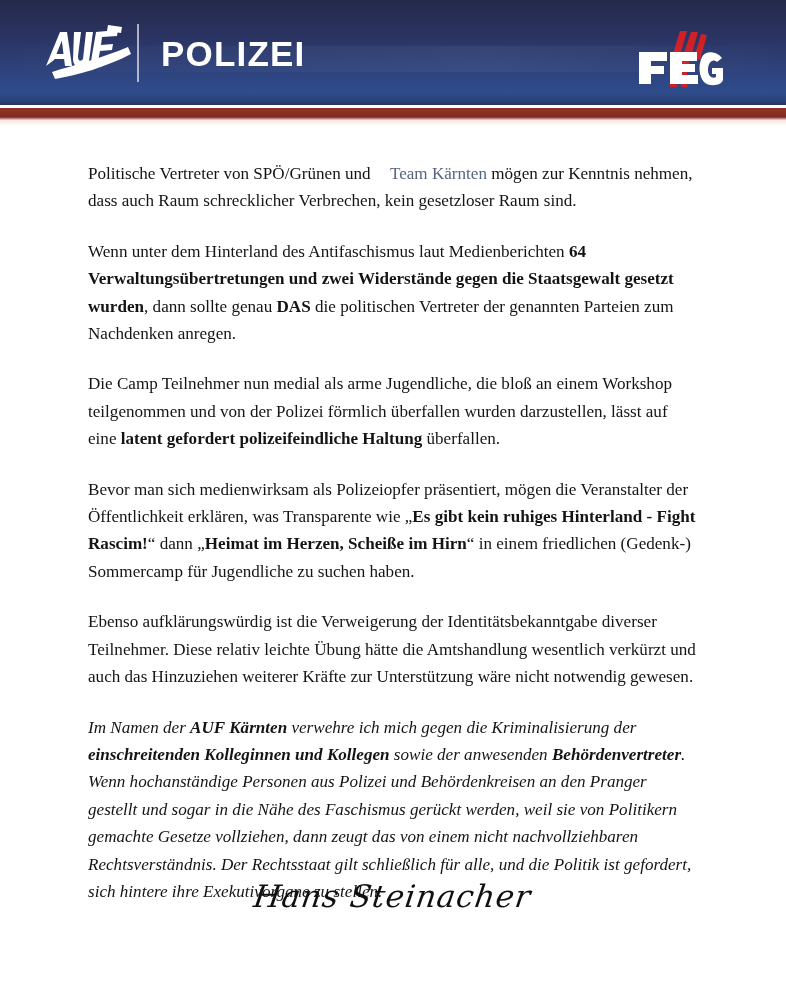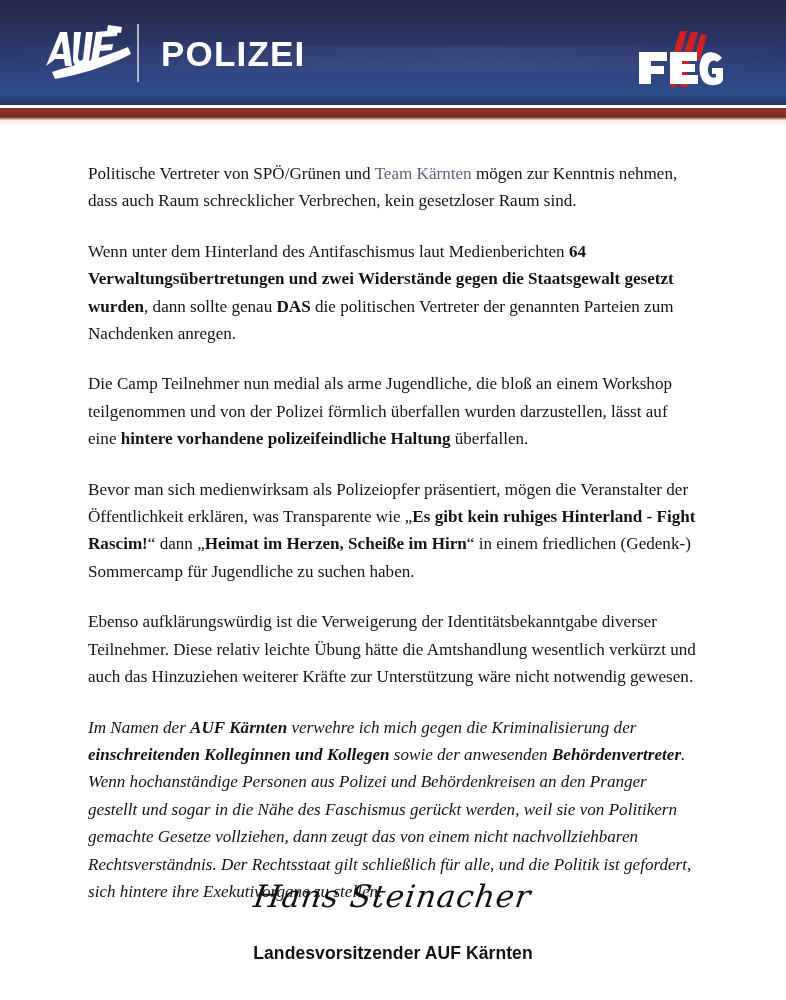--- a/index.html
+++ b/index.html
@@ -109,21 +109,21 @@
   .para {
     font-size: 17.1px;
     line-height: 27.4px;
     text-align: left;
     margin: 0 0 23px 0;
     color: #141414;
     -webkit-font-smoothing: antialiased;
   }
   .para:last-of-type { margin-bottom: 0; font-style: italic; }
   .para b { font-weight: 700; }
-  .accent-blue { color: #57657f; }
+  .accent-blue { color: #57657f; margin-left: 15px; }
 
   
   .signature-block {
     position: absolute;
     left: 0;
     right: 0;
     top: 876px;
     text-align: center;
   }
   .signature-script {
@@ -195,22 +195,21 @@
 
 </div>
 
 <div class="banner-gap"></div>
 <div class="red-rule"></div>
 <div class="red-rule-fade"></div>
 
 <div class="doc-body">
   <p class="para"><span>Politische Vertreter von SPÖ/Grünen und </span><span class="accent-blue">Team Kärnten</span><span> mögen zur Kenntnis nehmen, dass auch Raum schrecklicher Verbrechen, kein gesetzloser Raum sind.</span></p>
   <p class="para"><span>Wenn unter dem Hinterland des Antifaschismus laut Medienberichten </span><b>64 Verwaltungsübertretungen und zwei Widerstände gegen die Staatsgewalt gesetzt wurden</b><span>, dann sollte genau </span><b>DAS</b><span> die politischen Vertreter der genannten Parteien zum Nachdenken anregen.</span></p>
-  <p class="para"><span>Die Camp Teilnehmer nun medial als arme Jugendliche, die bloß an einem Workshop teilgenommen und von der Polizei förmlich überfallen wurden darzustellen, lässt auf eine </span><b>hintere vorhandene polizeifeindliche Haltung</b><span> überfallen.</span></p>
+  <p class="para"><span>Die Camp Teilnehmer nun medial als arme Jugendliche, die bloß an einem Workshop teilgenommen und von der Polizei förmlich überfallen wurden darzustellen, lässt auf eine </span><b>latent gefordert polizeifeindliche Haltung</b><span> überfallen.</span></p>
   <p class="para"><span>Bevor man sich medienwirksam als Polizeiopfer präsentiert, mögen die Veranstalter der Öffentlichkeit erklären, was Transparente wie „</span><b>Es gibt kein ruhiges Hinterland - Fight Rascim!</b><span>“ dann „</span><b>Heimat im Herzen, Scheiße im Hirn</b><span>“ in einem friedlichen (Gedenk-) Sommercamp für Jugendliche zu suchen haben.</span></p>
   <p class="para"><span>Ebenso aufklärungswürdig ist die Verweigerung der Identitätsbekanntgabe diverser Teilnehmer. Diese relativ leichte Übung hätte die Amtshandlung wesentlich verkürzt und auch das Hinzuziehen weiterer Kräfte zur Unterstützung wäre nicht notwendig gewesen.</span></p>
   <p class="para"><span>Im Namen der </span><b>AUF Kärnten</b><span> verwehre ich mich gegen die Kriminalisierung der </span><b>einschreitenden Kolleginnen und Kollegen</b><span> sowie der anwesenden </span><b>Behördenvertreter</b><span>. Wenn hochanständige Personen aus Polizei und Behördenkreisen an den Pranger gestellt und sogar in die Nähe des Faschismus gerückt werden, weil sie von Politikern gemachte Gesetze vollziehen, dann zeugt das von einem nicht nachvollziehbaren Rechtsverständnis. Der Rechtsstaat gilt schließlich für alle, und die Politik ist gefordert, sich hintere ihre Exekutivorgane zu stellen.</span></p>
 </div>
 
 <div class="signature-block">
   <div class="signature-script">Hans Steinacher</div>
-  <div class="signature-role">Landesvorsitzender AUF Kärnten</div>
 </div>
 
 </body></html>

